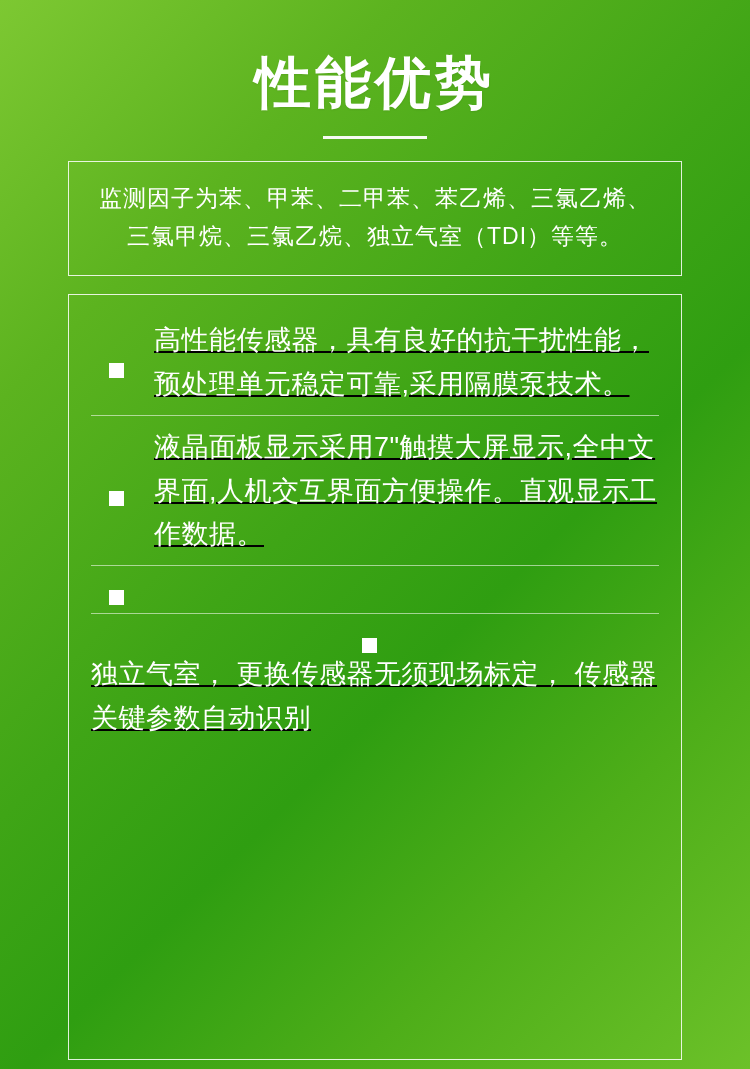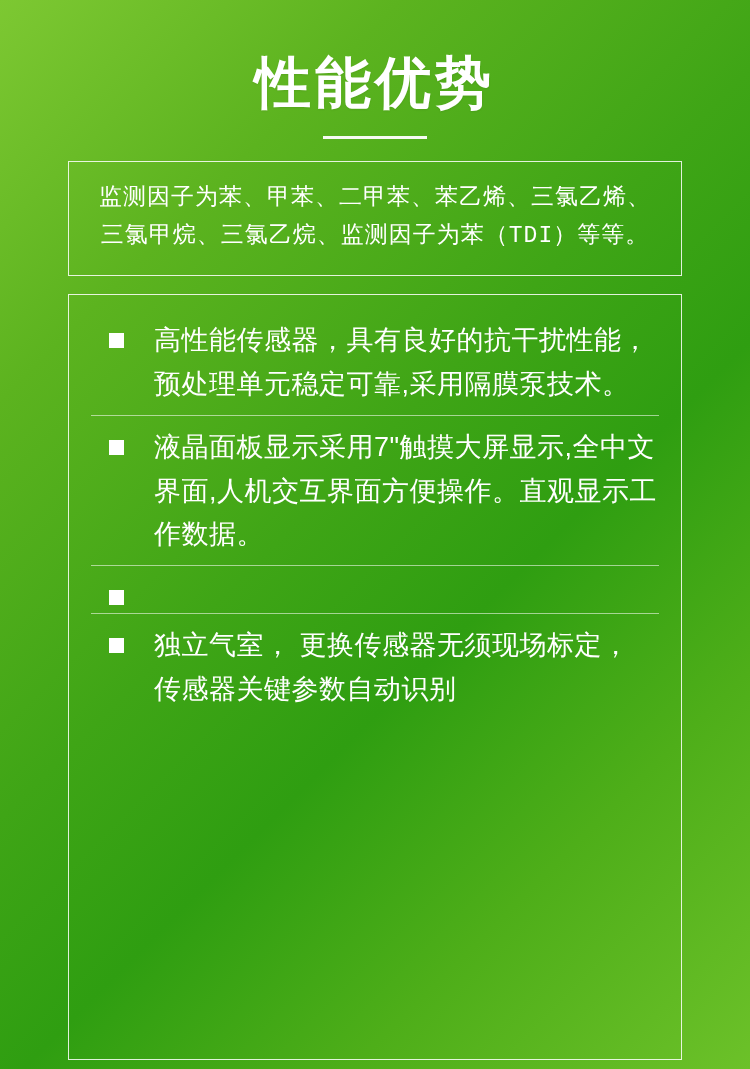--- a/index.html
+++ b/index.html
@@ -35,44 +35,45 @@
     height: 3px;
     background: #ffffff;
     margin: 22px auto 0 auto;
     opacity: 0.95;
   }
   .factor-box {
     margin: 22px 68px 0 68px;
     border: 1px solid rgba(255,255,255,0.85);
     padding: 18px 22px 20px 22px;
     box-sizing: border-box;
-    font-family: Liberation Mono, monospace;
   }
   .factor-line {
     color: #ffffff;
     font-size: 23px;
     line-height: 1.65;
     text-align: center;
     letter-spacing: 1px;
   }
   .features-box {
     margin: 18px 68px 0 68px;
     border: 1px solid rgba(255,255,255,0.85);
     padding: 14px 22px 22px 22px;
     box-sizing: border-box;
     height: 766px;
   }
   .feature-item {
     display: flex;
-    align-items: flex-start;
+    align-items: center;
     padding: 10px 0 8px 0;
     border-bottom: 1px solid rgba(255,255,255,0.55);
+    text-decoration: underline;
   }
   .feature-item:last-child {
     border-bottom: none;
+    flex-direction: column;
   }
   .bullet {
     width: 15px;
     height: 15px;
     background: #ffffff;
     flex: 0 0 auto;
     margin: 14px 30px 0 18px;
   }
   .feature-text {
     color: #ffffff;
@@ -85,21 +86,21 @@
 </head>
 <body>
 
 <div class="page">
 
   <div class="title">性能优势</div>
   <div class="title-underline"></div>
 
   <div class="factor-box">
     <div class="factor-line">监测因子为苯、甲苯、二甲苯、苯乙烯、三氯乙烯、</div>
-    <div class="factor-line">三氯甲烷、三氯乙烷、监测因子为苯（TDI）等等。</div>
+    <div class="factor-line">三氯甲烷、三氯乙烷、独立气室（TDI）等等。</div>
   </div>
 
   <div class="features-box">
 
     <div class="feature-item">
       <span class="bullet"></span>
       <span class="feature-text">高性能传感器，具有良好的抗干扰性能， 预处理单元稳定可靠,采用隔膜泵技术。</span>
     </div>
 
     <div class="feature-item">

